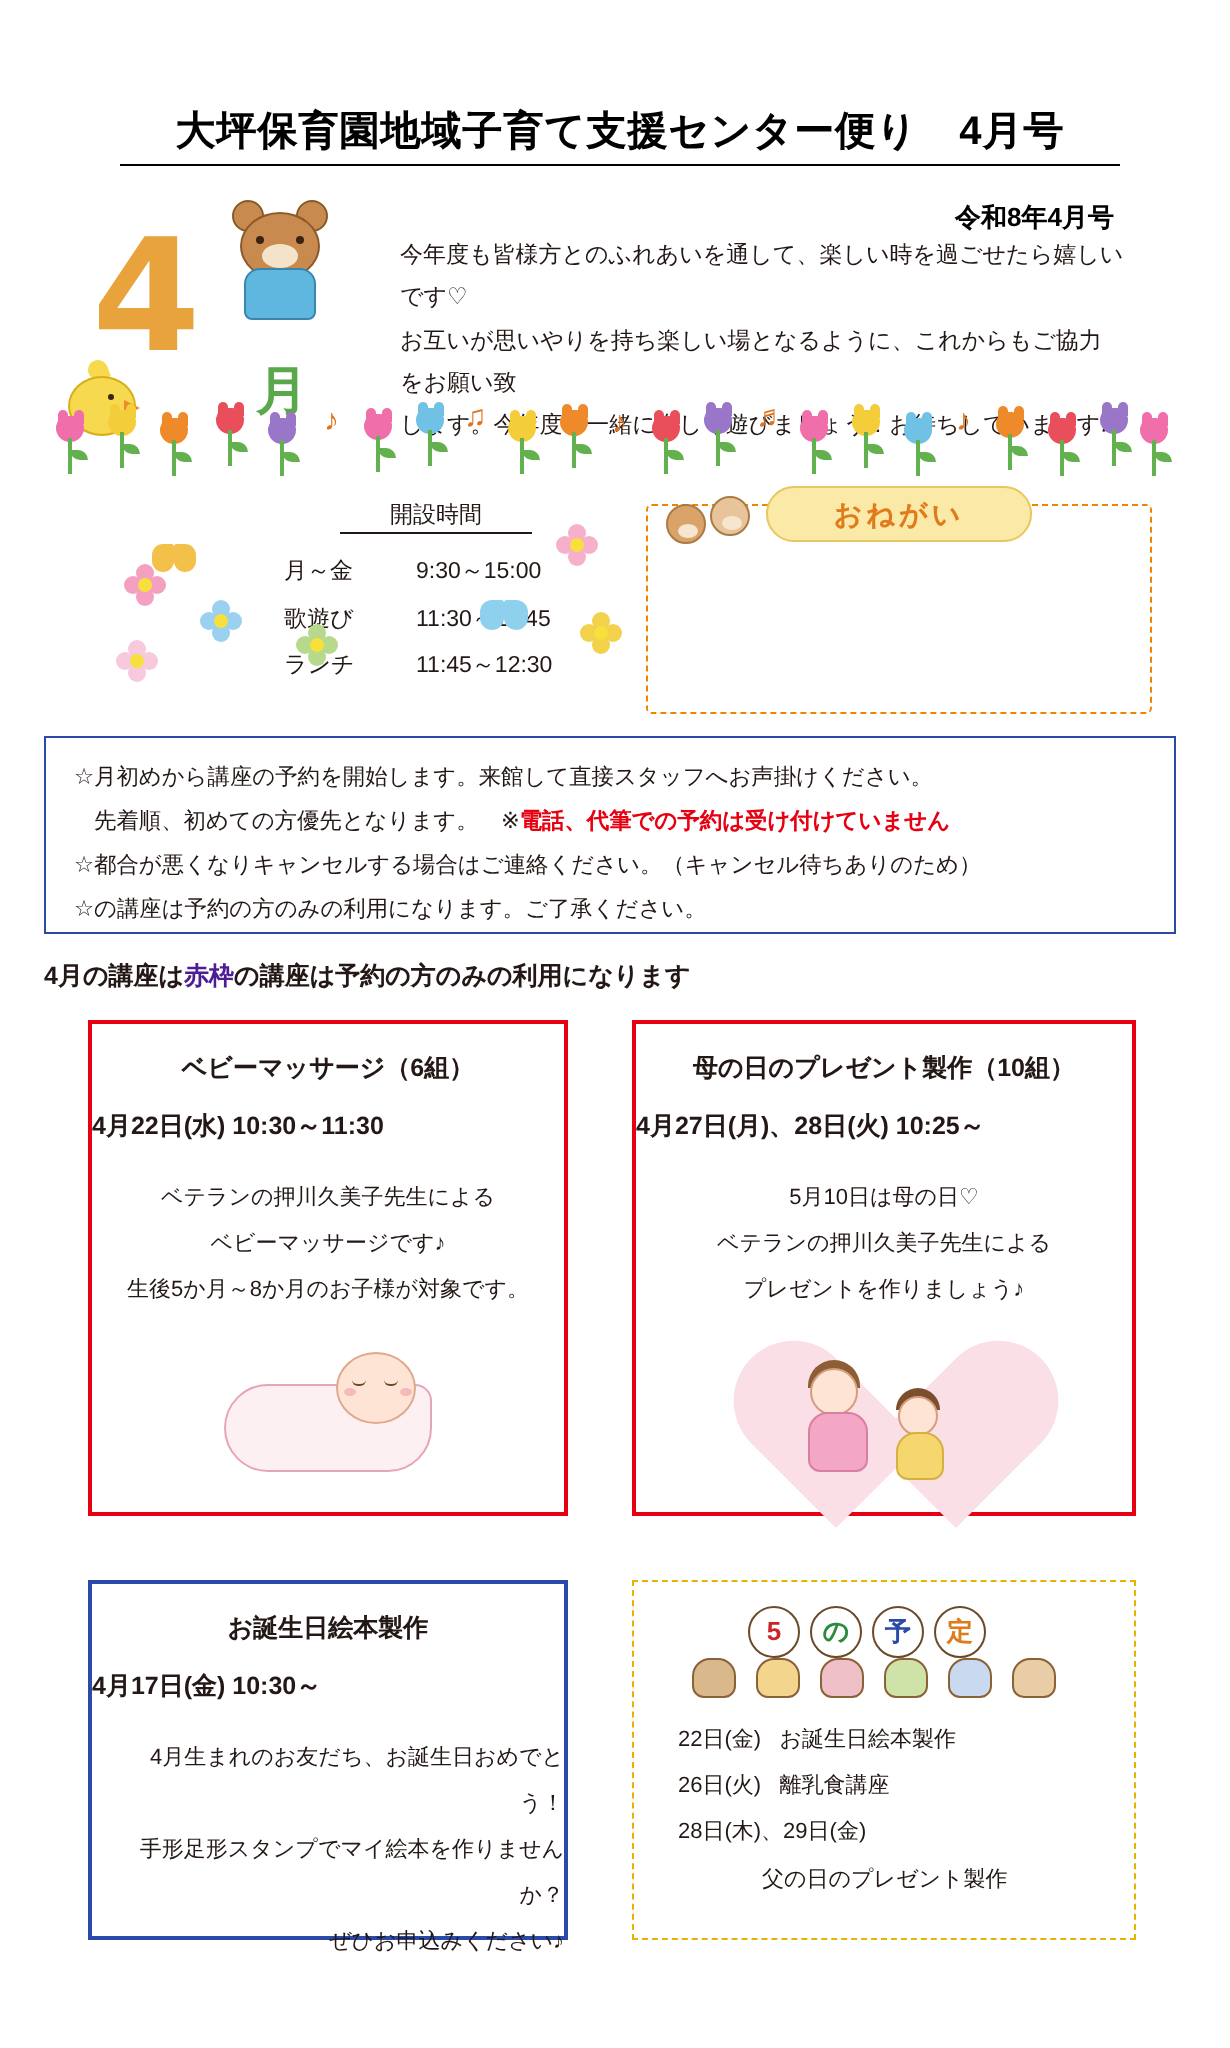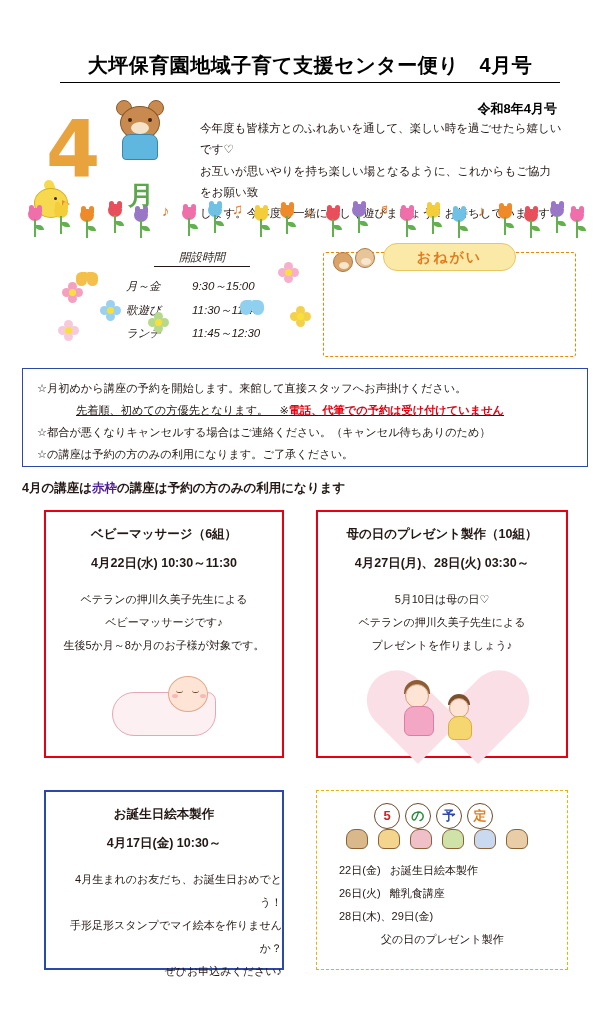--- a/index.html
+++ b/index.html
@@ -178,23 +178,22 @@
   }
   .note {
     position: absolute;
     font-size: 15px;
     color: #e0731f;
   }
 
   
   .hours {
     position: absolute;
-    left: 96px; top: 250px;
+    left: 112px; top: 250px;
     width: 230px;
-    font-style: italic;
   }
   .hours-title {
     font-size: 11.5px;
     text-align: center;
     border-bottom: 1px solid #231815;
     width: 96px;
     margin: 0 auto 8px 58px;
     padding-bottom: 1px;
   }
   .hours-row {
@@ -287,21 +286,21 @@
     border: 1.5px solid #2b49a8;
     background: #fff;
   }
   .notice-line {
     position: absolute;
     font-size: 11.2px;
     color: #231815;
     white-space: nowrap;
   }
   .notice-line.l1 { left: 14px; top: 12px; }
-  .notice-line.l2 { left: 53px; top: 34px; text-decoration: underline; }
+  .notice-line.l2 { left: 24px; top: 34px; }
   .notice-line.l3 { left: 14px; top: 56px; }
   .notice-line.l4 { left: 14px; top: 78px; }
   .red-strong { color: #e60012; font-weight: bold; }
 
   
   .course-head {
     position: absolute;
     left: 22px; top: 480px;
     font-size: 12.5px;
     font-weight: bold;
@@ -314,21 +313,21 @@
     position: absolute;
     background: #fff;
   }
   .card .ct {
     text-align: center;
     font-size: 12.5px;
     font-weight: bold;
     margin-top: 14px;
   }
   .card .cd {
-    text-align: center;
+    text-align: left;
     font-size: 12.5px;
     font-weight: bold;
     margin-top: 12px;
   }
   .card .cb {
     text-align: center;
     font-size: 11px;
     line-height: 2.1;
     margin-top: 16px;
   }
@@ -697,21 +696,21 @@
       <div class="baby-head"></div>
       <div class="baby-eye l"></div>
       <div class="baby-eye r"></div>
       <div class="baby-cheek l"></div>
       <div class="baby-cheek r"></div>
     </div>
   </div>
 
   <div class="card" id="card-mother">
     <div class="ct">母の日のプレゼント製作（10組）</div>
-    <div class="cd">4月27日(月)、28日(火) 03:30～</div>
+    <div class="cd">4月27日(月)、28日(火) 10:25～</div>
     <div class="cb" style="white-space: pre-line;">5月10日は母の日♡
 ベテランの押川久美子先生による
 プレゼントを作りましょう♪</div>
     <div class="illus mom-illus">
       <div class="heart-bg"></div>
       <div class="person" style="left:26px; top:16px;">
         <div class="p-hair" style="left:0; top:0;"></div>
         <div class="p-head" style="left:1px; top:4px;"></div>
         <div class="p-body" style="left:0px; top:26px; background:#f3a7c4; border:1.2px solid #d97fa3;"></div>
       </div>

